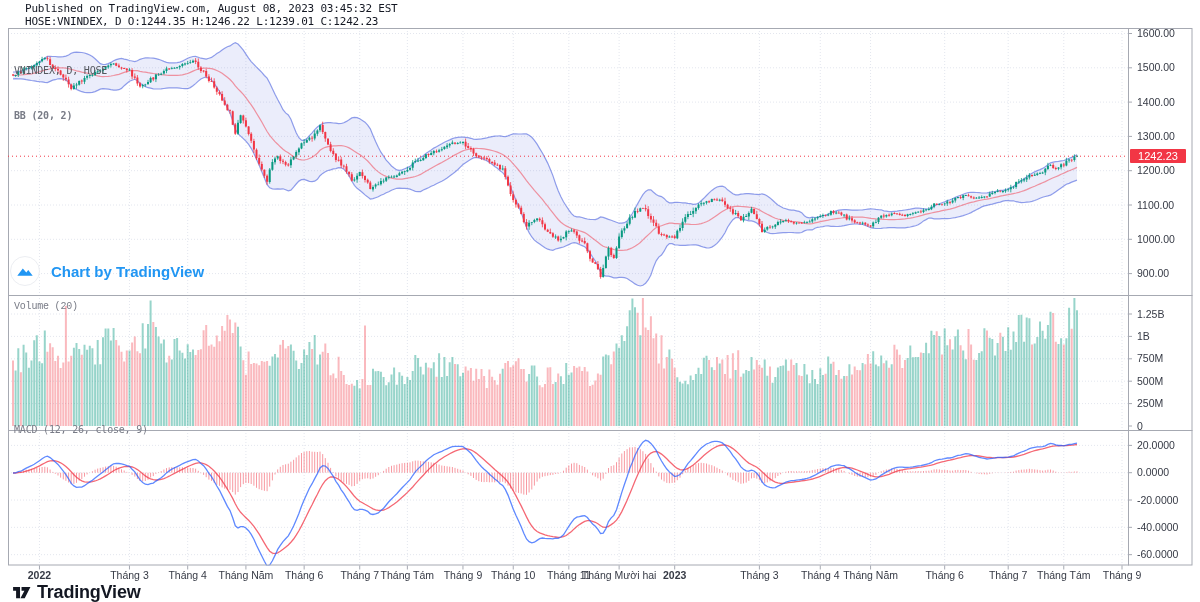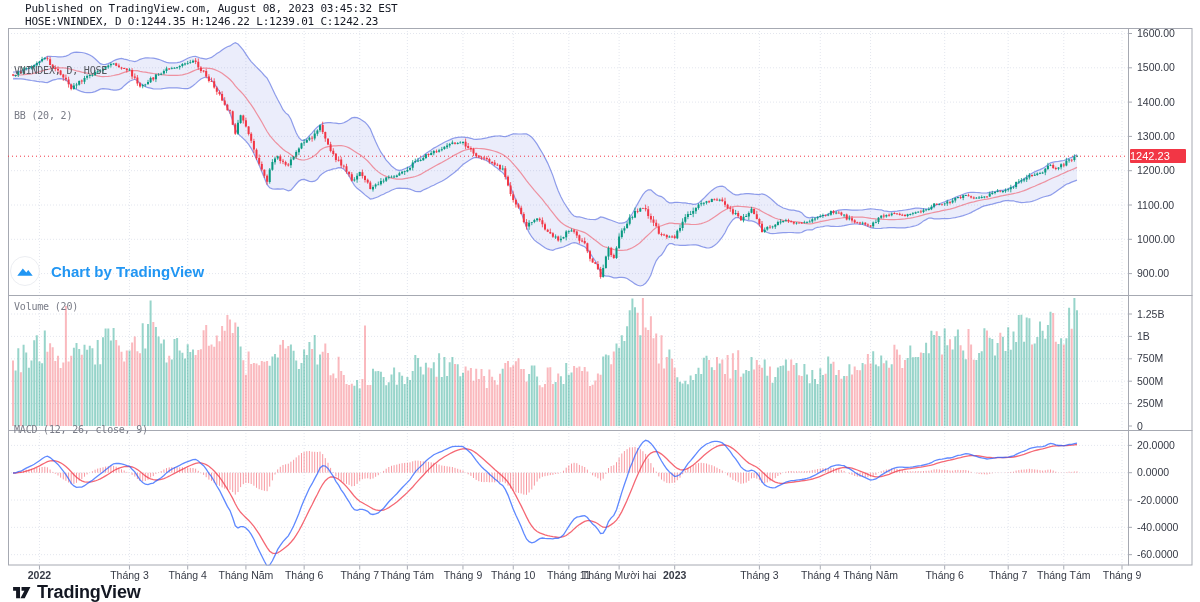--- a/index.html
+++ b/index.html
@@ -5,29 +5,29 @@
   html,body{margin:0;padding:0;background:#fff;}
   body{width:1200px;height:602px;position:relative;overflow:hidden;
        font-family:"Liberation Sans",sans-serif;-webkit-font-smoothing:antialiased;}
   .hdr{position:absolute;left:8px;font-family:"DejaVu Sans Mono",monospace;
        font-size:11px;color:#131722;white-space:pre;letter-spacing:-0.2px;margin-left:17px;}
   #hdr1{top:2px;} #hdr2{top:15px;}
   #chart-svg{position:absolute;left:0;top:0;}
   .lgd{position:absolute;font-family:"DejaVu Sans Mono",monospace;font-size:10px;
        letter-spacing:-0.2px;white-space:pre;}
   #legend-main{left:14px;top:33px;color:#55585f;line-height:15px;}
-  #legend-bb{color:#787b86;}
-  #legend-volume{left:14px;top:301px;color:#787b86;}
+  #legend-bb{color:#787b86;font-weight:bold;}
+  #legend-volume{left:14px;top:301px;color:#787b86;font-family:Liberation Mono, monospace;}
   #legend-macd{left:14px;top:424px;color:#787b86;}
   #watermark{position:absolute;left:10px;top:256px;display:flex;align-items:center;gap:11px;cursor:pointer;}
   #wm-circle{width:30px;height:30px;border-radius:50%;background:#fff;border:1px solid #eceef2;
              display:flex;align-items:center;justify-content:center;box-sizing:border-box;}
   #wm-text{font-size:15px;font-weight:bold;color:#2196f3;}
   #price-tag{position:absolute;left:1130px;top:149px;width:56px;height:14px;line-height:14px;
-             background:#f23645;color:#fff;font-size:11px;text-align:left;border-radius:1px;}
+             background:#f23645;color:#fff;font-size:11px;text-align:center;border-radius:1px;}
   #footer{position:absolute;left:13px;top:582px;display:flex;align-items:center;gap:6px;cursor:pointer;}
   #footer-text{font-size:18px;font-weight:bold;color:#131722;letter-spacing:-0.2px;}
 </style>
 </head>
 <body>
 
 <div class="hdr" id="hdr1">Published on TradingView.com, August 08, 2023 03:45:32 EST</div>
 <div class="hdr" id="hdr2">HOSE:VNINDEX, D O:1244.35 H:1246.22 L:1239.01 C:1242.23</div>
 
 <svg id="chart-svg" width="1200" height="602" viewBox="0 0 1200 602">

